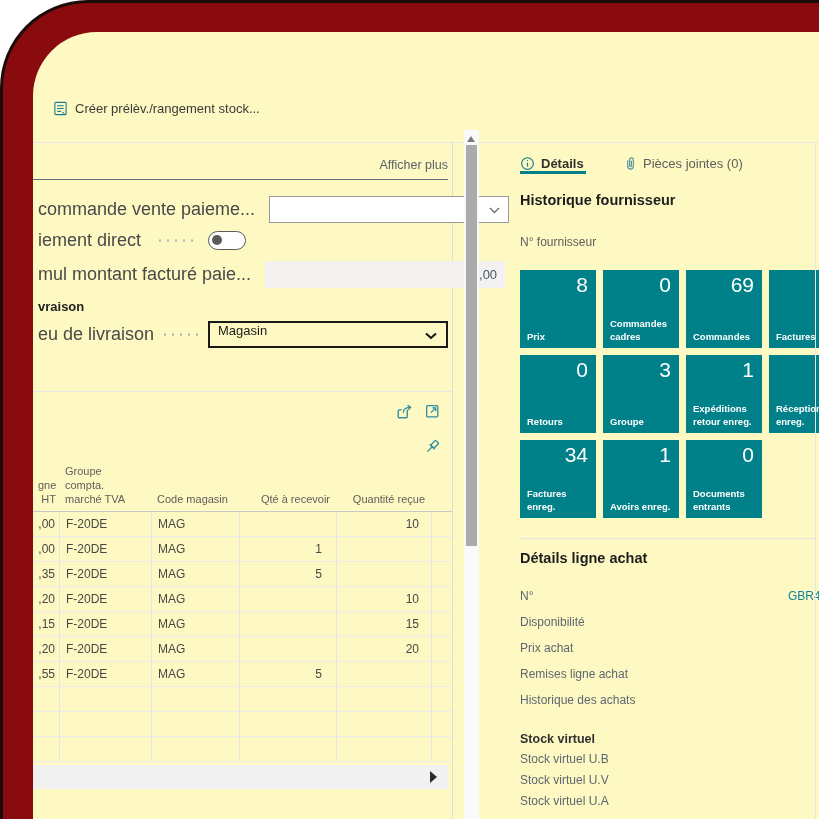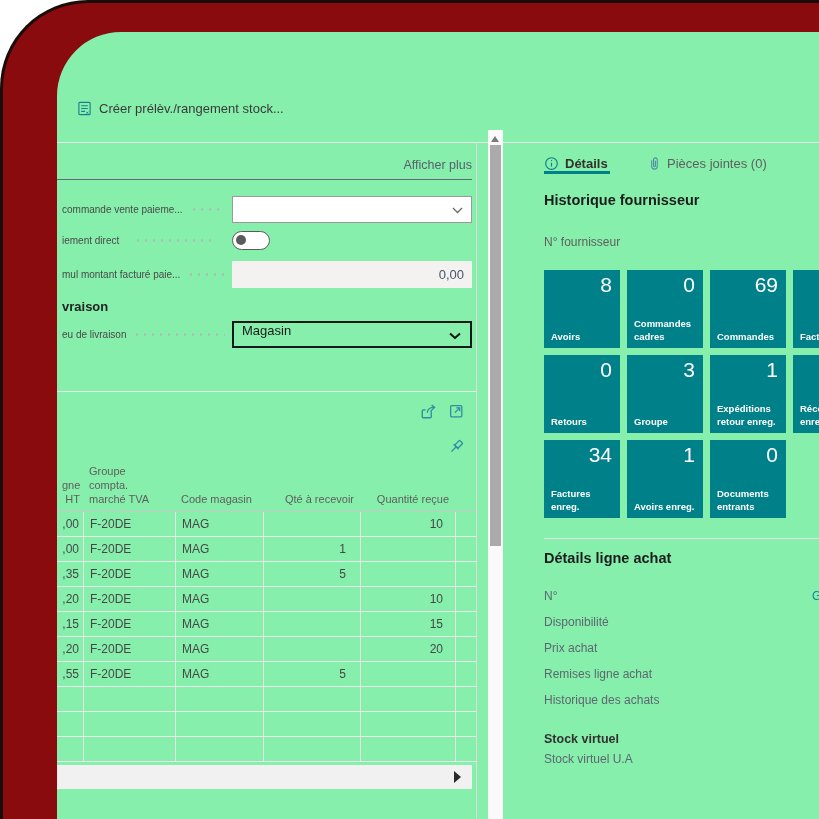--- a/index.html
+++ b/index.html
@@ -1,35 +1,35 @@
 <!DOCTYPE html>
 <html><head>
 <meta charset="utf-8">
 <style>
   html,body{margin:0;padding:0;background:#ffffff;}
   .canvas{position:relative;width:819px;height:819px;background:#fff;overflow:hidden;
           font-family:"Liberation Sans","DejaVu Sans",sans-serif;}
   
   .red-frame{position:absolute;inset:0;background:#8a0b0d;border-top:3px solid #1c0b0b;
              border-left:3px solid #1c0b0b;border-top-left-radius:88px;}
-  .content{position:absolute;top:32px;left:33px;right:0;bottom:0;background:#86efac;
-           border-top-left-radius:64px;overflow:hidden;margin-left:24px;}
+  .content{position:absolute;top:32px;left:33px;right:0;bottom:0;background:#fef9c3;
+           border-top-left-radius:64px;overflow:hidden;}
   
   .action-bar{position:absolute;top:69px;left:20px;display:flex;align-items:center;gap:7px;}
   .action-label{font-size:13px;color:#3a3a3a;cursor:pointer;}
   
   .divider-top{position:absolute;top:110px;left:0;right:0;height:1px;background:#e8e8e8;}
   .panel-vline{position:absolute;top:110px;bottom:0;left:419px;width:1px;background:#dcdcdc;}
   .right-edge-line{position:absolute;left:782px;top:112px;bottom:0;width:1px;background:#e6e6e6;}
   
   .show-more{position:absolute;top:126px;left:0;width:415px;text-align:right;font-size:12.5px;
              color:#56616c;cursor:pointer;text-decoration:none;}
   .dark-rule{position:absolute;top:147px;left:0;width:415px;height:1px;background:#5e6c79;}
   .frow{position:absolute;left:5px;width:410px;display:flex;align-items:center;}
-  .f-label{font-size:10px;color:#494949;white-space:nowrap;}
+  .f-label{font-size:18px;color:#494949;white-space:nowrap;}
   .leader{flex:1;height:3px;margin:0 7px;min-width:0;background-image:radial-gradient(circle,#b5b5b5 1px,transparent 1.3px);
           background-size:8px 3px;background-repeat:repeat-x;background-position:left center;}
   .control{flex:0 0 240px;width:240px;box-sizing:border-box;}
   .combobox{height:27px;border:1px solid #9a9a9a;background:#fff;position:relative;cursor:pointer;}
   .combobox .chev{position:absolute;right:8px;top:10px;}
   .toggle-wrap{flex:0 0 240px;display:flex;align-items:center;}
   .toggle{width:36px;height:17px;border:1px solid #5b5b5b;border-radius:10px;position:relative;background:#fff;cursor:pointer;}
   .knob{position:absolute;left:3px;top:3px;width:10px;height:10px;border-radius:50%;background:#5b5b5b;}
   .dis-input{height:27px;background:#f3f2f1;display:flex;align-items:center;justify-content:flex-end;
              padding-right:8px;font-size:13px;color:#44566b;}
@@ -324,21 +324,21 @@
       <span>Pièces jointes (0)</span>
     </div>
     <div class="tab-underline"></div>
 
     <div class="vh-title">Historique fournisseur</div>
     <div class="vh-sub">N° fournisseur</div>
 
     <div class="tiles">
         <div class="tile">
           <span class="tile-value">8</span>
-          <span class="tile-label">Avoirs</span>
+          <span class="tile-label">Prix</span>
         </div>
         <div class="tile">
           <span class="tile-value">0</span>
           <span class="tile-label">Commandes cadres</span>
         </div>
         <div class="tile">
           <span class="tile-value">69</span>
           <span class="tile-label">Commandes</span>
         </div>
         <div class="tile">
@@ -395,19 +395,25 @@
           </div>
           <div class="fb-row">
             <span class="fb-link">Historique des achats</span>
           </div>
         </div>
     </div>
 
     <div class="stock-title">Stock virtuel</div>
     <div class="stock-list">
         <div class="stock-row">
+          <span class="fb-link">Stock virtuel U.B</span>
+        </div>
+        <div class="stock-row">
+          <span class="fb-link">Stock virtuel U.V</span>
+        </div>
+        <div class="stock-row">
           <span class="fb-link">Stock virtuel U.A</span>
         </div>
       </div>
 
     <div class="right-edge-line"></div>
   </div>
 </div>
 
 </body></html>

